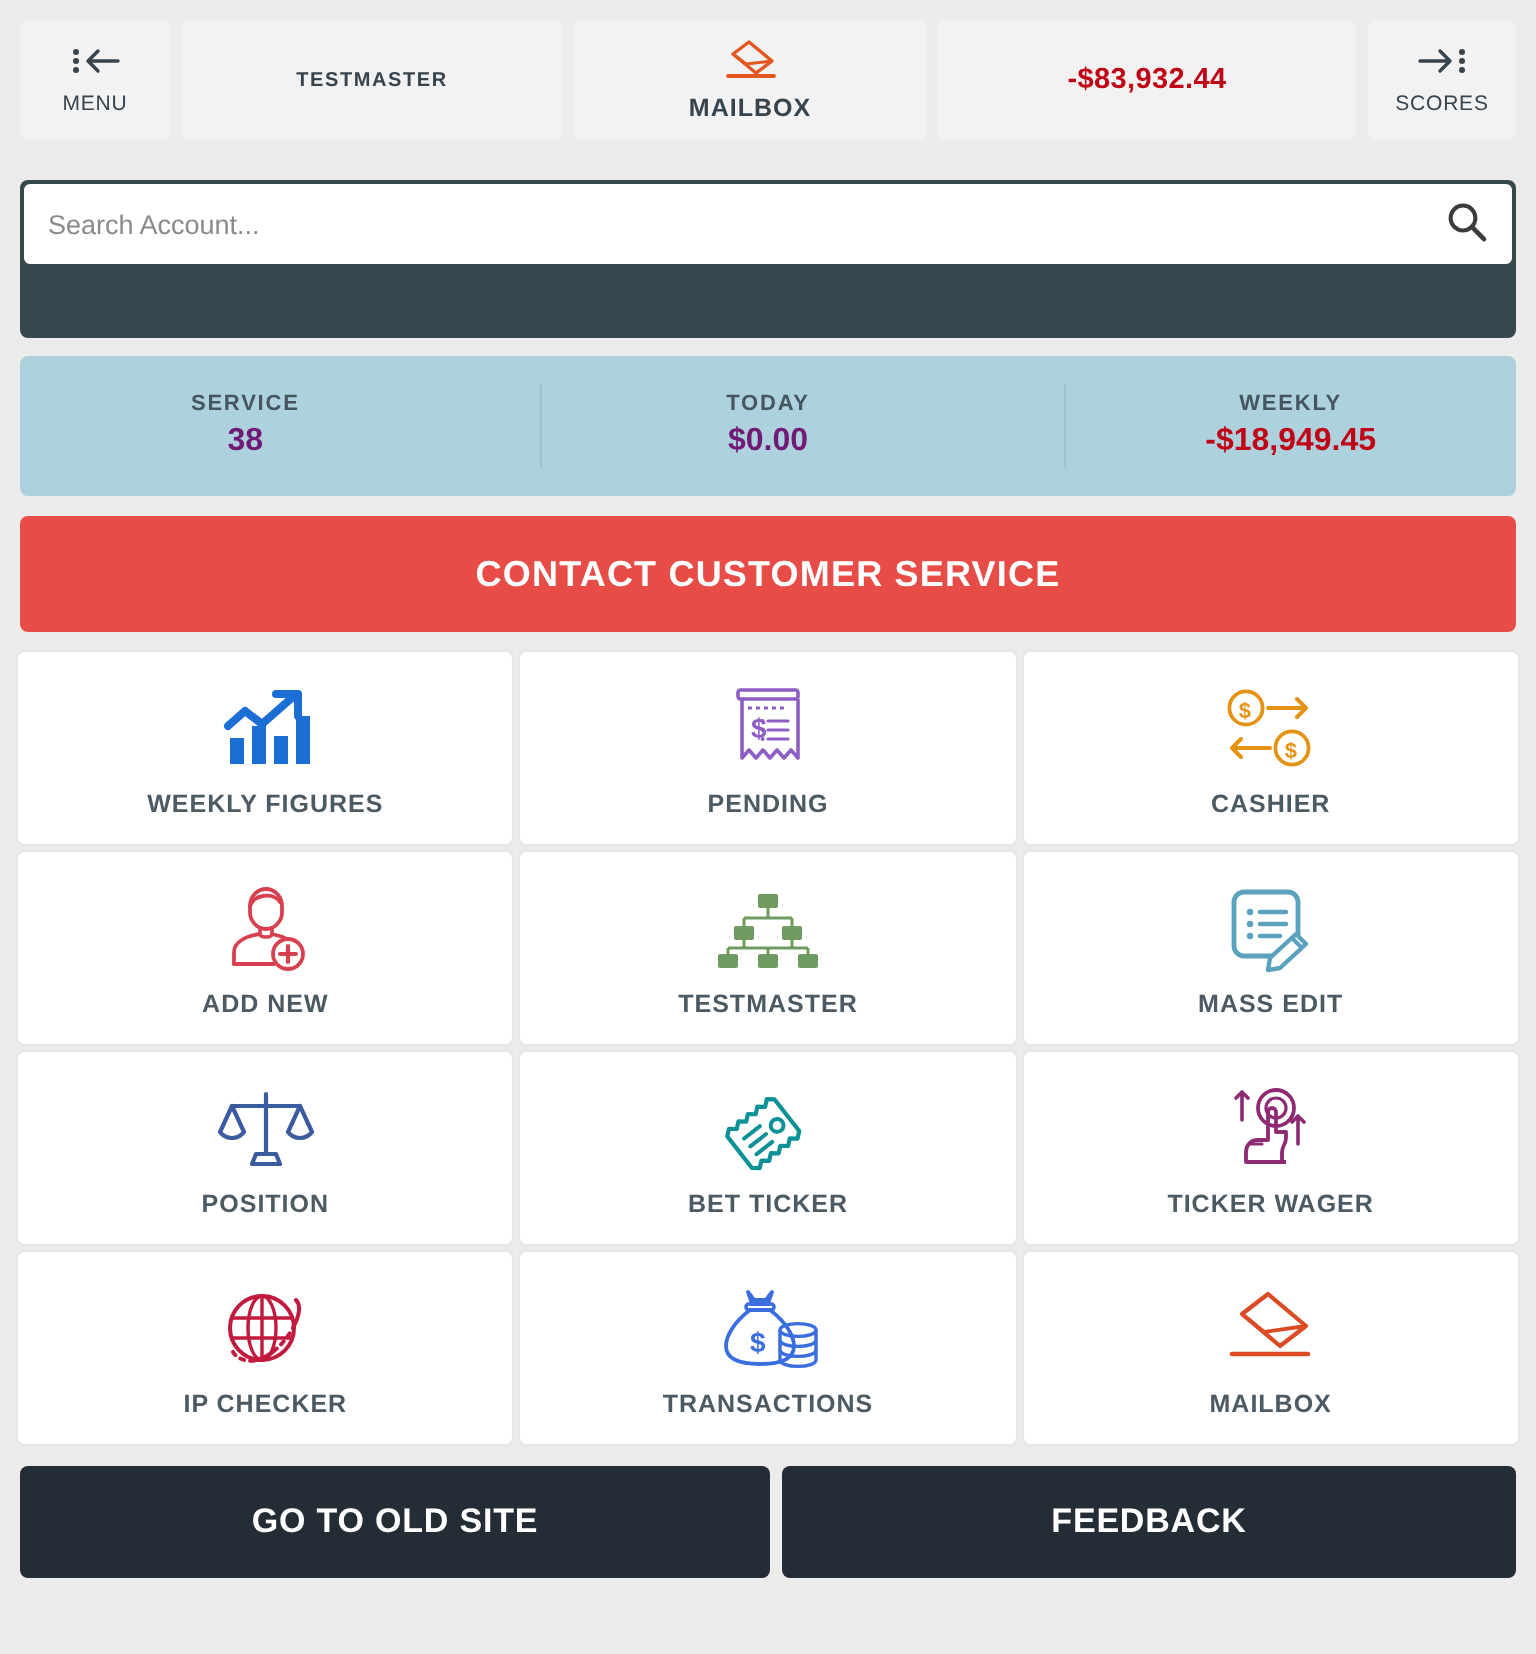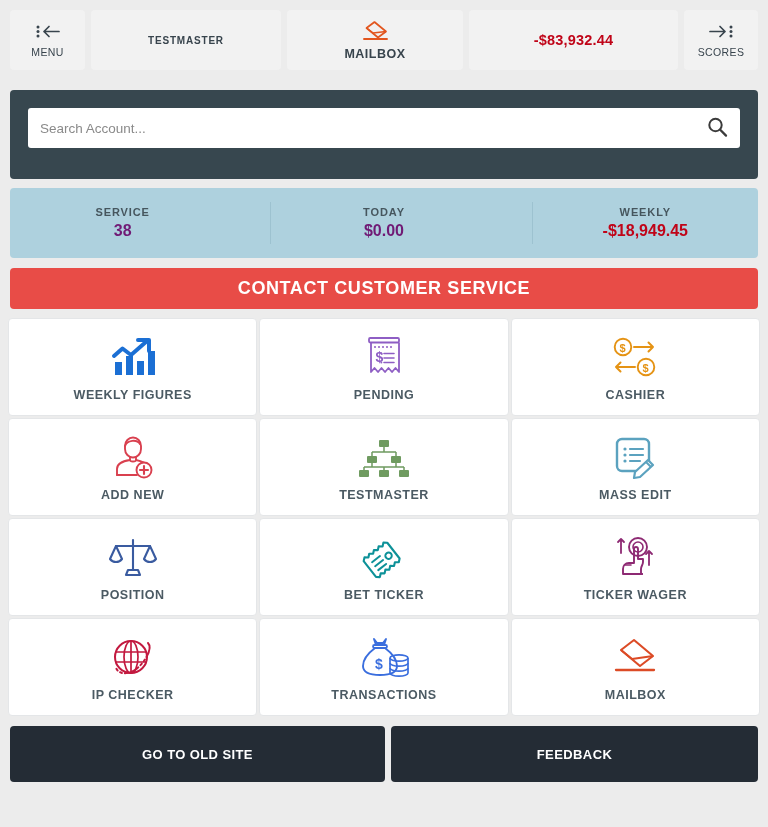--- a/index.html
+++ b/index.html
@@ -61,22 +61,22 @@
     letter-spacing: .5px;
     color: #38444d;
     margin-top: 1px;
   }
 
   
   .search-panel {
     margin: 10px 10px 0 10px;
     background: #37474f;
     border-radius: 4px;
-    padding: 18px;
-    height: 89px;
+    padding: 2px;
+    height: 79px;
   }
   .search-box {
     background: #fff;
     border-radius: 3px;
     height: 40px;
     display: flex;
     align-items: center;
     padding: 0 12px;
   }
   .search-input {
@@ -126,21 +126,21 @@
   }
   .stat-value.neg { color: #c00418; }
 
   
   .contact-btn {
     display: block;
     margin: 10px 10px 0 10px;
     background: #e84c47;
     border: 0;
     border-radius: 4px;
-    height: 41px;
+    height: 58px;
     width: calc(100% - 20px);
     color: #fff;
     font-family: "Liberation Sans", sans-serif;
     font-size: 18px;
     font-weight: 700;
     letter-spacing: .6px;
     cursor: pointer;
   }
 
   
@@ -181,21 +181,21 @@
     gap: 6px;
     margin: 10px 10px 0 10px;
   }
   .footer-btn {
     background: #242c35;
     border: 0;
     border-radius: 4px;
     height: 56px;
     color: #fff;
     font-family: "Liberation Sans", sans-serif;
-    font-size: 13px;
+    font-size: 17px;
     font-weight: 700;
     letter-spacing: .4px;
     cursor: pointer;
   }
   .footer-btn.old  { flex: 0 0 375px; }
   .footer-btn.fb   { flex: 1; }
 </style>
 </head>
 <body>
 

